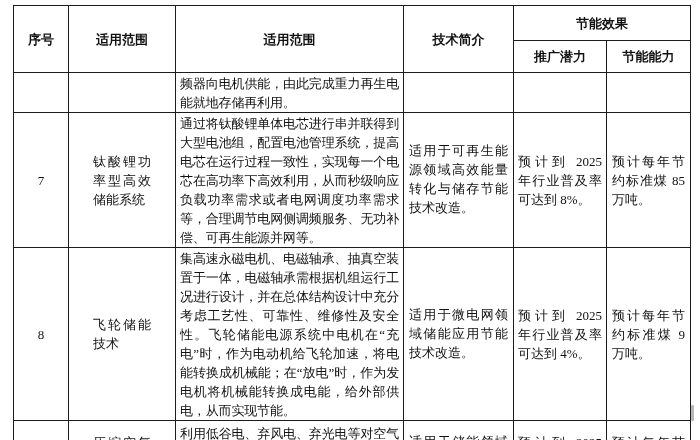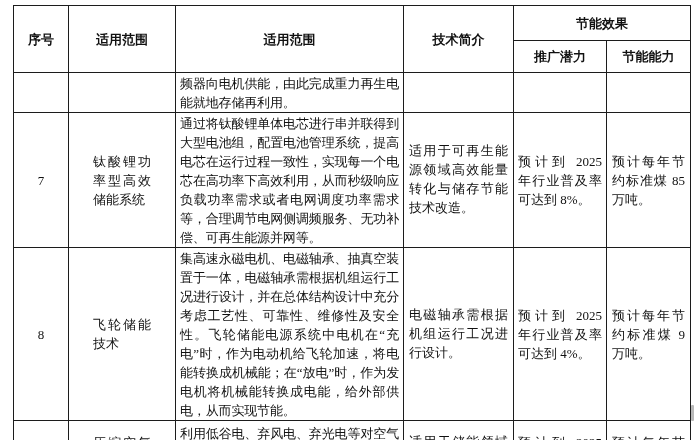--- a/index.html
+++ b/index.html
@@ -129,21 +129,21 @@
         <td class="c-intro">通过将钛酸锂单体电芯进行串并联得到大型电池组，配置电池管理系统，提高电芯在运行过程一致性，实现每一个电芯在高功率下高效利用，从而秒级响应负载功率需求或者电网调度功率需求等，合理调节电网侧调频服务、无功补偿、可再生能源并网等。</td>
         <td class="c-scope">适用于可再生能源领域高效能量转化与储存节能技术改造。</td>
         <td class="c-potential">预计到 2025 年行业普及率可达到 8%。</td>
         <td class="c-capacity">预计每年节约标准煤 85 万吨。</td>
       </tr>
 
       <tr class="r8">
         <td class="c-serial">8</td>
         <td class="c-name">飞轮储能技术</td>
         <td class="c-intro">集高速永磁电机、电磁轴承、抽真空装置于一体，电磁轴承需根据机组运行工况进行设计，并在总体结构设计中充分考虑工艺性、可靠性、维修性及安全性。飞轮储能电源系统中电机在“充电”时，作为电动机给飞轮加速，将电能转换成机械能；在“放电”时，作为发电机将机械能转换成电能，给外部供电，从而实现节能。</td>
-        <td class="c-scope">电磁轴承需根据机组运行工况进行设计。</td>
+        <td class="c-scope">适用于微电网领域储能应用节能技术改造。</td>
         <td class="c-potential">预计到 2025 年行业普及率可达到 4%。</td>
         <td class="c-capacity">预计每年节约标准煤 9 万吨。</td>
       </tr>
 
       <tr class="r9">
         <td class="c-serial">9</td>
         <td class="c-name">压缩空气储能发电透平技术</td>
         <td class="c-intro">利用低谷电、弃风电、弃光电等对空气进行压缩，并将高压空气密封在地下盐穴、地下矿洞、过期油气井或新建储气室中，在电网负荷高峰期释放压缩空气</td>
         <td class="c-scope">适用于储能领域压缩空气储能节能技术改造。</td>
         <td class="c-potential">预计到 2025 年行业普及率可达到 2%。</td>

